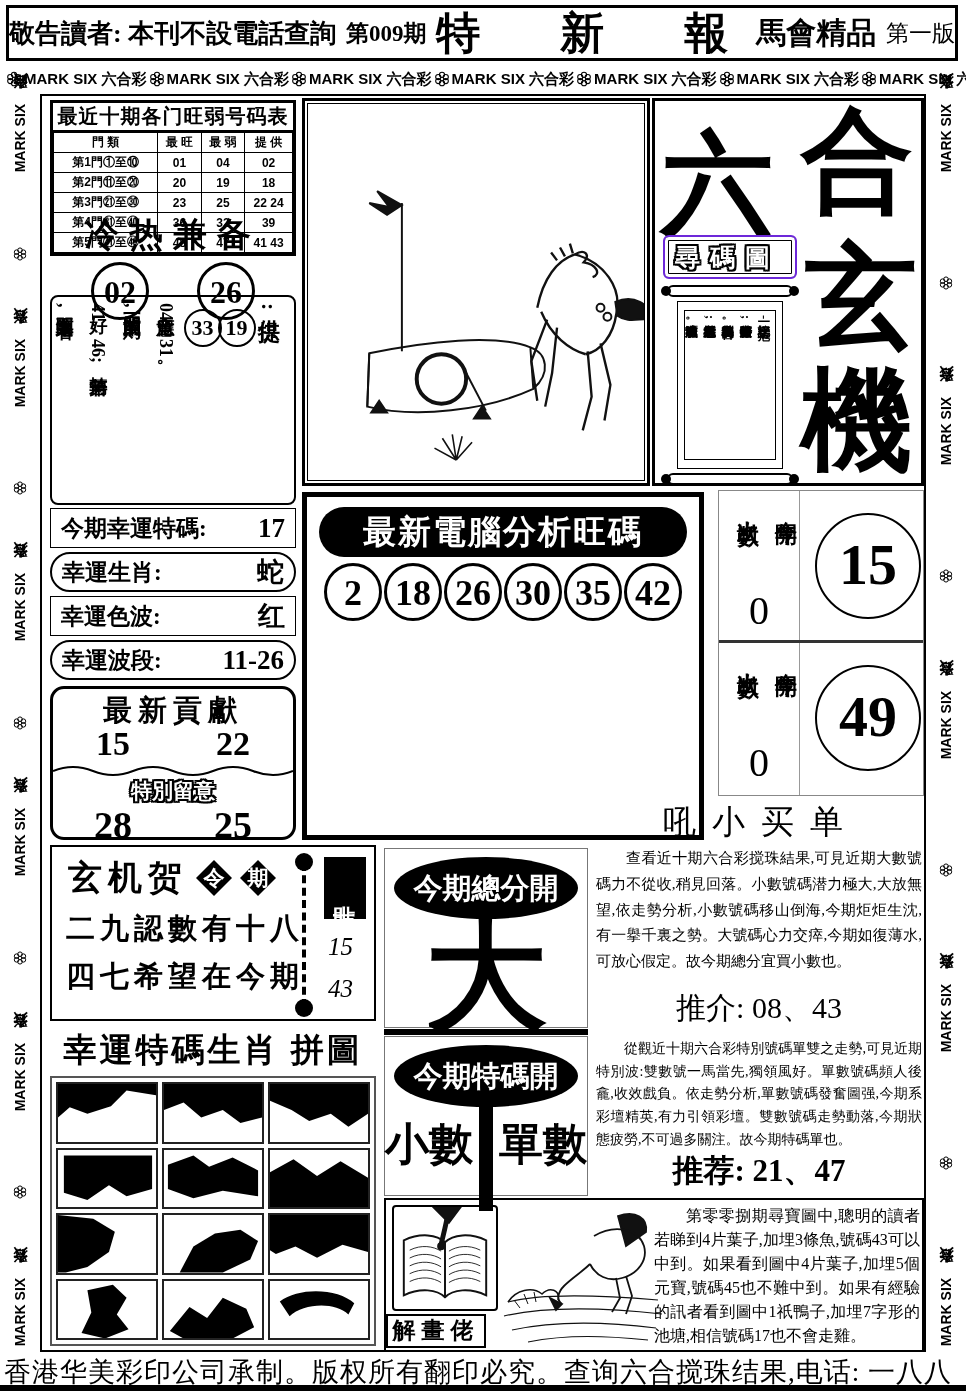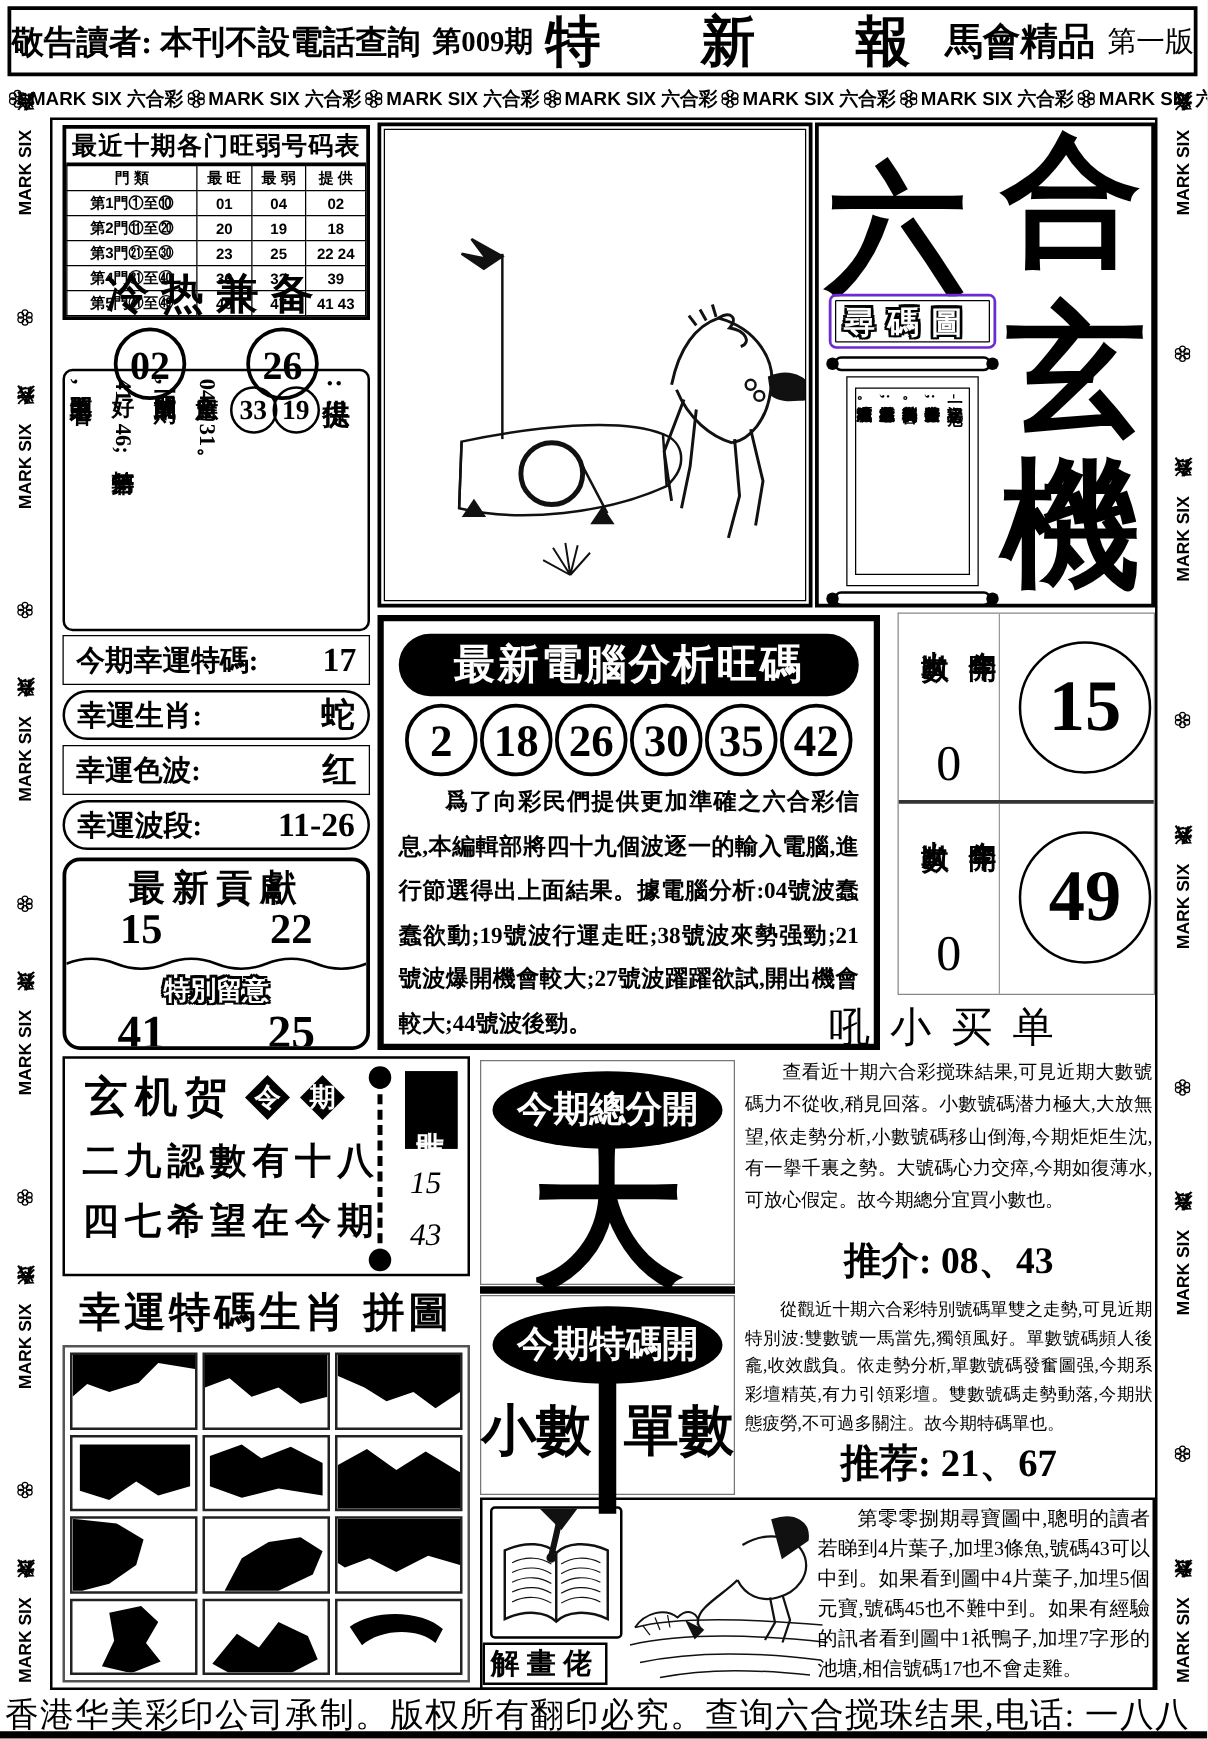--- a/index.html
+++ b/index.html
@@ -128,21 +128,21 @@
   .yo-labels { position:absolute; left:10px; top:12px; writing-mode:vertical-rl; font-size:22px; font-weight:bold;
                letter-spacing:2px; height:96px; }
   .yo-labels div { padding:0 4px; }
   .yo-zero { position:absolute; left:30px; top:96px; font-size:40px; }
   .yo-circ { position:absolute; left:96px; top:22px; width:106px; height:106px; border:2px solid #000;
              border-radius:50%; font-size:58px; font-weight:bold; text-align:center; line-height:100px; }
 
   
   #sb-title { left:600px; top:800px; width:322px; text-align:center; font-size:33px; letter-spacing:16px; }
   #sb-body { left:596px; top:846px; width:326px; font-size:15px; line-height:1.72; text-align:justify; text-indent:2em; }
-  #sb-rec { left:596px; top:988px; width:326px; text-align:center; font-size:30px; font-weight:bold; }
+  #sb-rec { left:596px; top:988px; width:326px; text-align:center; font-size:30px; font-weight:normal; }
 
   
   #topen { left:384px; top:848px; width:204px; height:180px; border:1px solid #777; text-align:center; }
   .ellipse { margin:8px auto 0; width:184px; height:62px; background:#000; border-radius:50%;
              color:#fff; font-size:29px; font-weight:bold; text-align:center; line-height:62px; }
   #topen .bigval { font-size:122px; font-weight:bold; line-height:1; margin-top:-4px; }
   #divbar { left:384px; top:1029px; width:204px; height:6px; background:#000; }
   #sopen { left:384px; top:1036px; width:204px; height:160px; border:1px solid #777; text-align:center; }
   #sopen .pair { position:relative; display:flex; justify-content:center; align-items:center; gap:26px;
                  font-size:44px; font-weight:bold; margin-top:8px; }
@@ -486,21 +486,21 @@
     <div class="t">最新貢獻</div>
     <div class="nums">
       <span>15</span>
       <span>22</span>
     </div>
     <svg width="240" height="14" viewBox="0 0 240 14">
         <path d="M0,8 Q20,0 40,8 T80,8 T120,8 T160,8 T200,8 T240,8" fill="none" stroke="#000" stroke-width="2"></path>
       </svg>
     <div class="note outline">特別留意</div>
     <div class="nums2">
-      <span>41</span>
+      <span>28</span>
       <span>25</span>
     </div>
   </div>
 
   <div id="congrats" class="abs">
     <div class="ttl">
       <span class="pre">玄机贺</span>
       <span class="dia">令</span>
       <span class="dia">期</span>
     </div>
@@ -615,21 +615,20 @@
   <div id="comp" class="abs">
     <div class="banner">最新電腦分析旺碼</div>
     <div class="circles">
       <span class="numcirc">2</span>
       <span class="numcirc">18</span>
       <span class="numcirc">26</span>
       <span class="numcirc">30</span>
       <span class="numcirc">35</span>
       <span class="numcirc">42</span>
     </div>
-    <div class="body">爲了向彩民們提供更加準確之六合彩信息,本編輯部將四十九個波逐一的輸入電腦,進行節選得出上面結果。據電腦分析:04號波蠢蠢欲動;19號波行運走旺;38號波來勢强勁;21號波爆開機會較大;27號波躍躍欲試,開出機會較大;44號波後勁。</div>
   </div>
 
   <div id="myst" class="abs">
     <div class="bigchar" style="left:6px; top:28px;">六</div>
     <div class="bigchar" style="left:146px; top:4px;">合</div>
     <div class="bigchar" style="left:150px; top:140px;">玄</div>
     <div class="bigchar" style="left:146px; top:264px;">機</div>
     <div id="plaque">
       <span class="outline">尋碼圖</span>
     </div>
@@ -680,21 +679,21 @@
   <div id="sopen" class="abs">
     <div class="ellipse">今期特碼開</div>
     <div class="pair">
       <span>小數</span>
       <span class="vbar"></span>
       <span>單數</span>
     </div>
   </div>
 
   <div id="odd-body" class="abs">從觀近十期六合彩特別號碼單雙之走勢,可見近期特別波:雙數號一馬當先,獨領風好。單數號碼頻人後龕,收效戲負。依走勢分析,單數號碼發奮圖强,今期系彩壇精英,有力引領彩壇。雙數號碼走勢動落,今期狀態疲勞,不可過多關注。故今期特碼單也。</div>
-  <div id="odd-rec" class="abs">推荐: 21、67</div>
+  <div id="odd-rec" class="abs">推荐: 21、47</div>
 
   <div id="dec" class="abs">
     <div class="bookbox">
       <svg width="100%" height="100%" viewBox="0 0 100 104">
         <g fill="none" stroke="#111" stroke-width="2">
           <path d="M8,34 C25,26 42,28 50,36 C58,28 75,26 92,34 L92,90 C75,82 58,84 50,92 C42,84 25,82 8,90 Z" fill="#fff"></path>
           <line x1="50" y1="36" x2="50" y2="92"></line>
           <g stroke-width="0.9">
             <path d="M14,44 C26,38 38,40 46,45 M14,52 C26,46 38,48 46,53 M14,60 C26,54 38,56 46,61 M14,68 C26,62 38,64 46,69 M14,76 C26,70 38,72 46,77"></path>
             <path d="M54,45 C62,40 74,38 86,44 M54,53 C62,48 74,46 86,52 M54,61 C62,56 74,54 86,60 M54,69 C62,64 74,62 86,68 M54,77 C62,72 74,70 86,76"></path>

